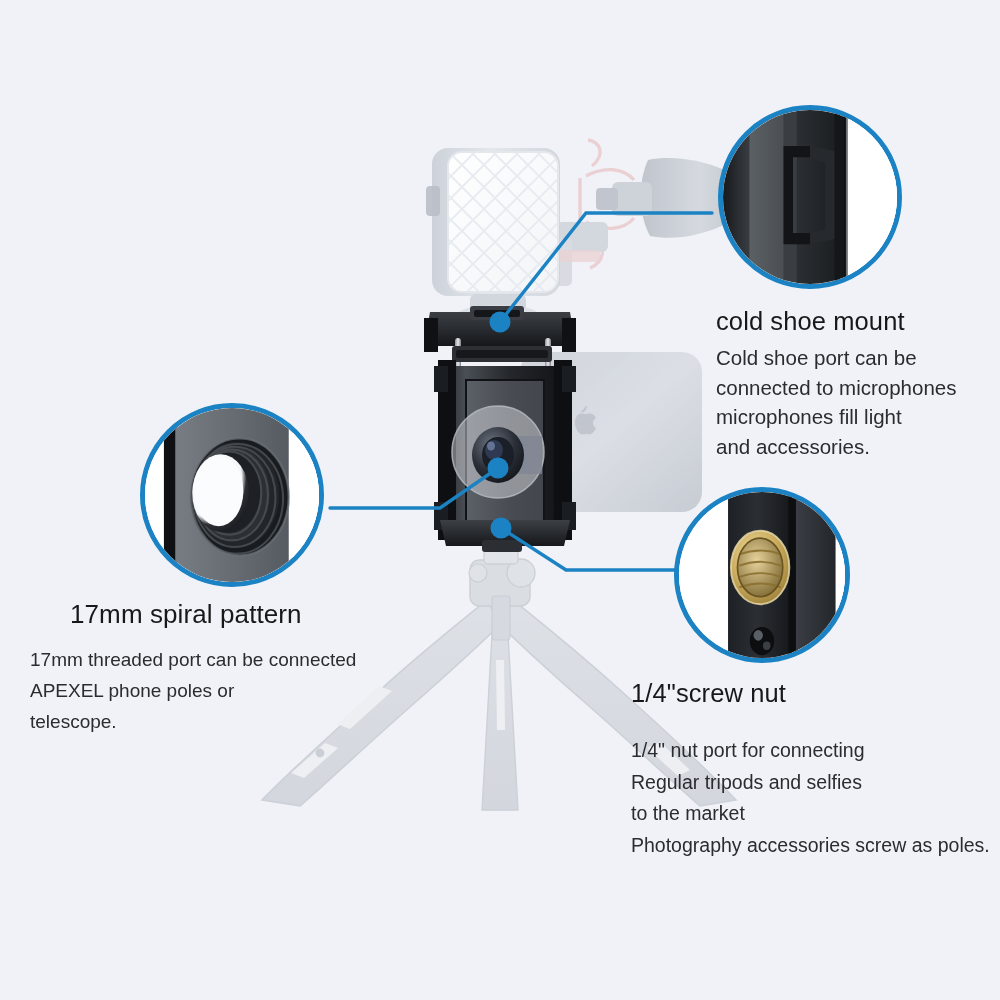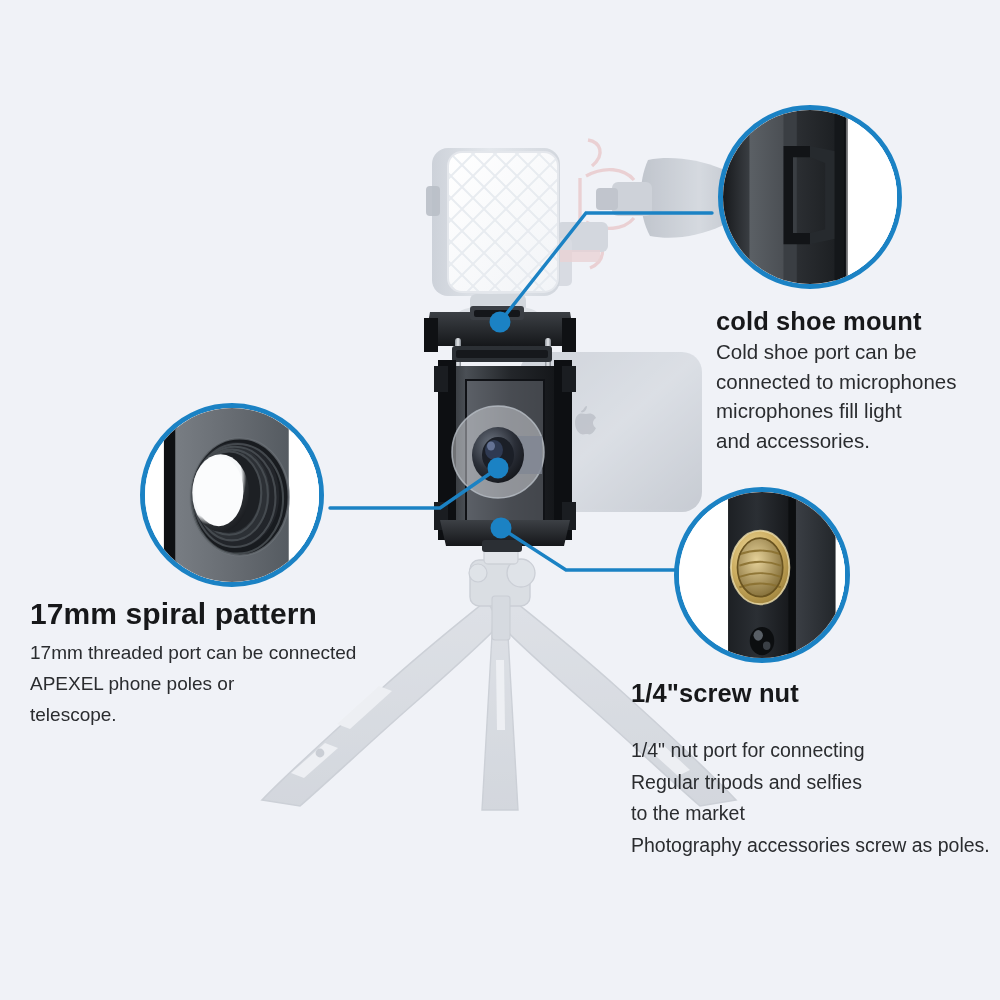--- a/index.html
+++ b/index.html
@@ -8,35 +8,35 @@
     background:#f0f2f7;
     font-family:"Liberation Sans", sans-serif;
     position:relative;
     overflow:hidden;
   }
   #stage { position:absolute; inset:0; }
 
   
   .callout { position:absolute; }
   .callout .c-title {
-    font-weight:bold;
+    font-weight:normal;
     color:#17181a;
     letter-spacing:.1px;
     white-space:nowrap;
   }
   .callout .c-body { color:#2a2c2f; }
   .callout .c-body div { white-space:nowrap; }
 
   #co-cold { left:716px; top:305px; }
   #co-cold .c-title { font-size:25.5px; line-height:32px; }
-  #co-cold .c-body  { font-size:20.5px; line-height:29.5px; margin-top:0; }
+  #co-cold .c-body  { font-size:20.5px; line-height:29.5px; margin-top:6px; }
 
   #co-spiral { left:30px; top:598px; }
-  #co-spiral .c-title { font-size:30px; line-height:32px; }
-  #co-spiral .c-body  { font-size:19px; line-height:31px; margin-top:7px; }
+  #co-spiral .c-title { font-size:26px; line-height:32px;margin-left:40px; }
+  #co-spiral .c-body  { font-size:19px; line-height:31px; margin-top:14px; }
 
   #co-nut { left:631px; top:677px; }
   #co-nut .c-title { font-size:25.5px; line-height:32px; }
   #co-nut .c-body  { font-size:19.5px; line-height:31.5px; margin-top:26px; }
 
   
   .bubble {
     position:absolute;
     border-radius:50%;
     overflow:hidden;

